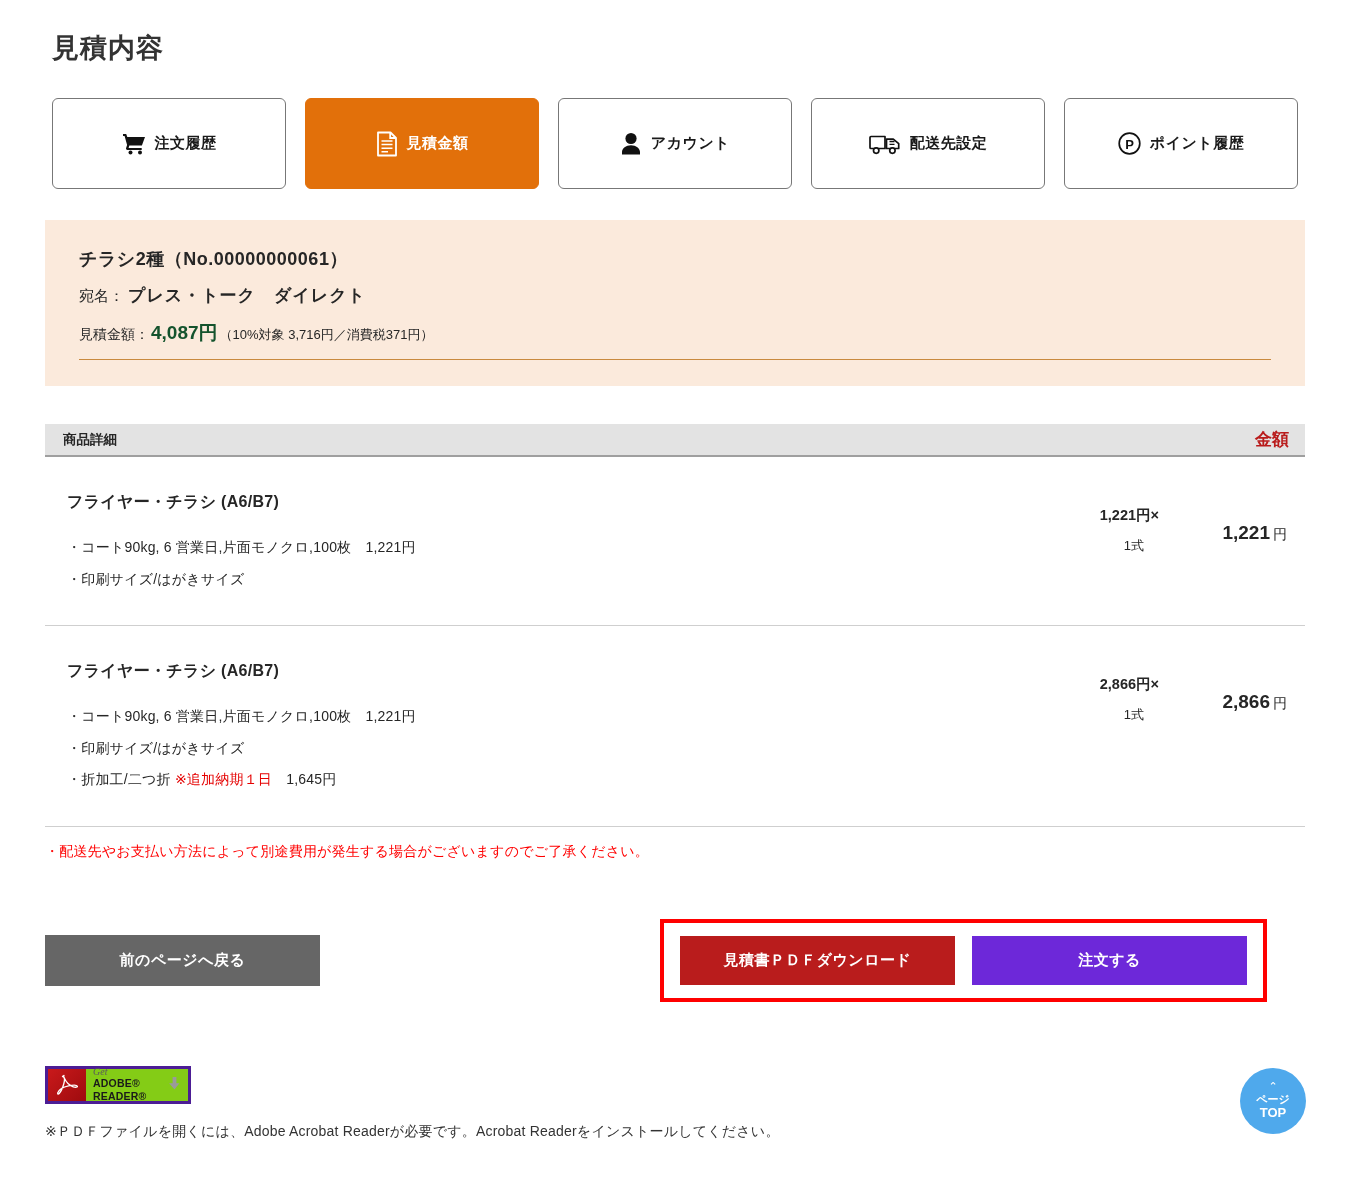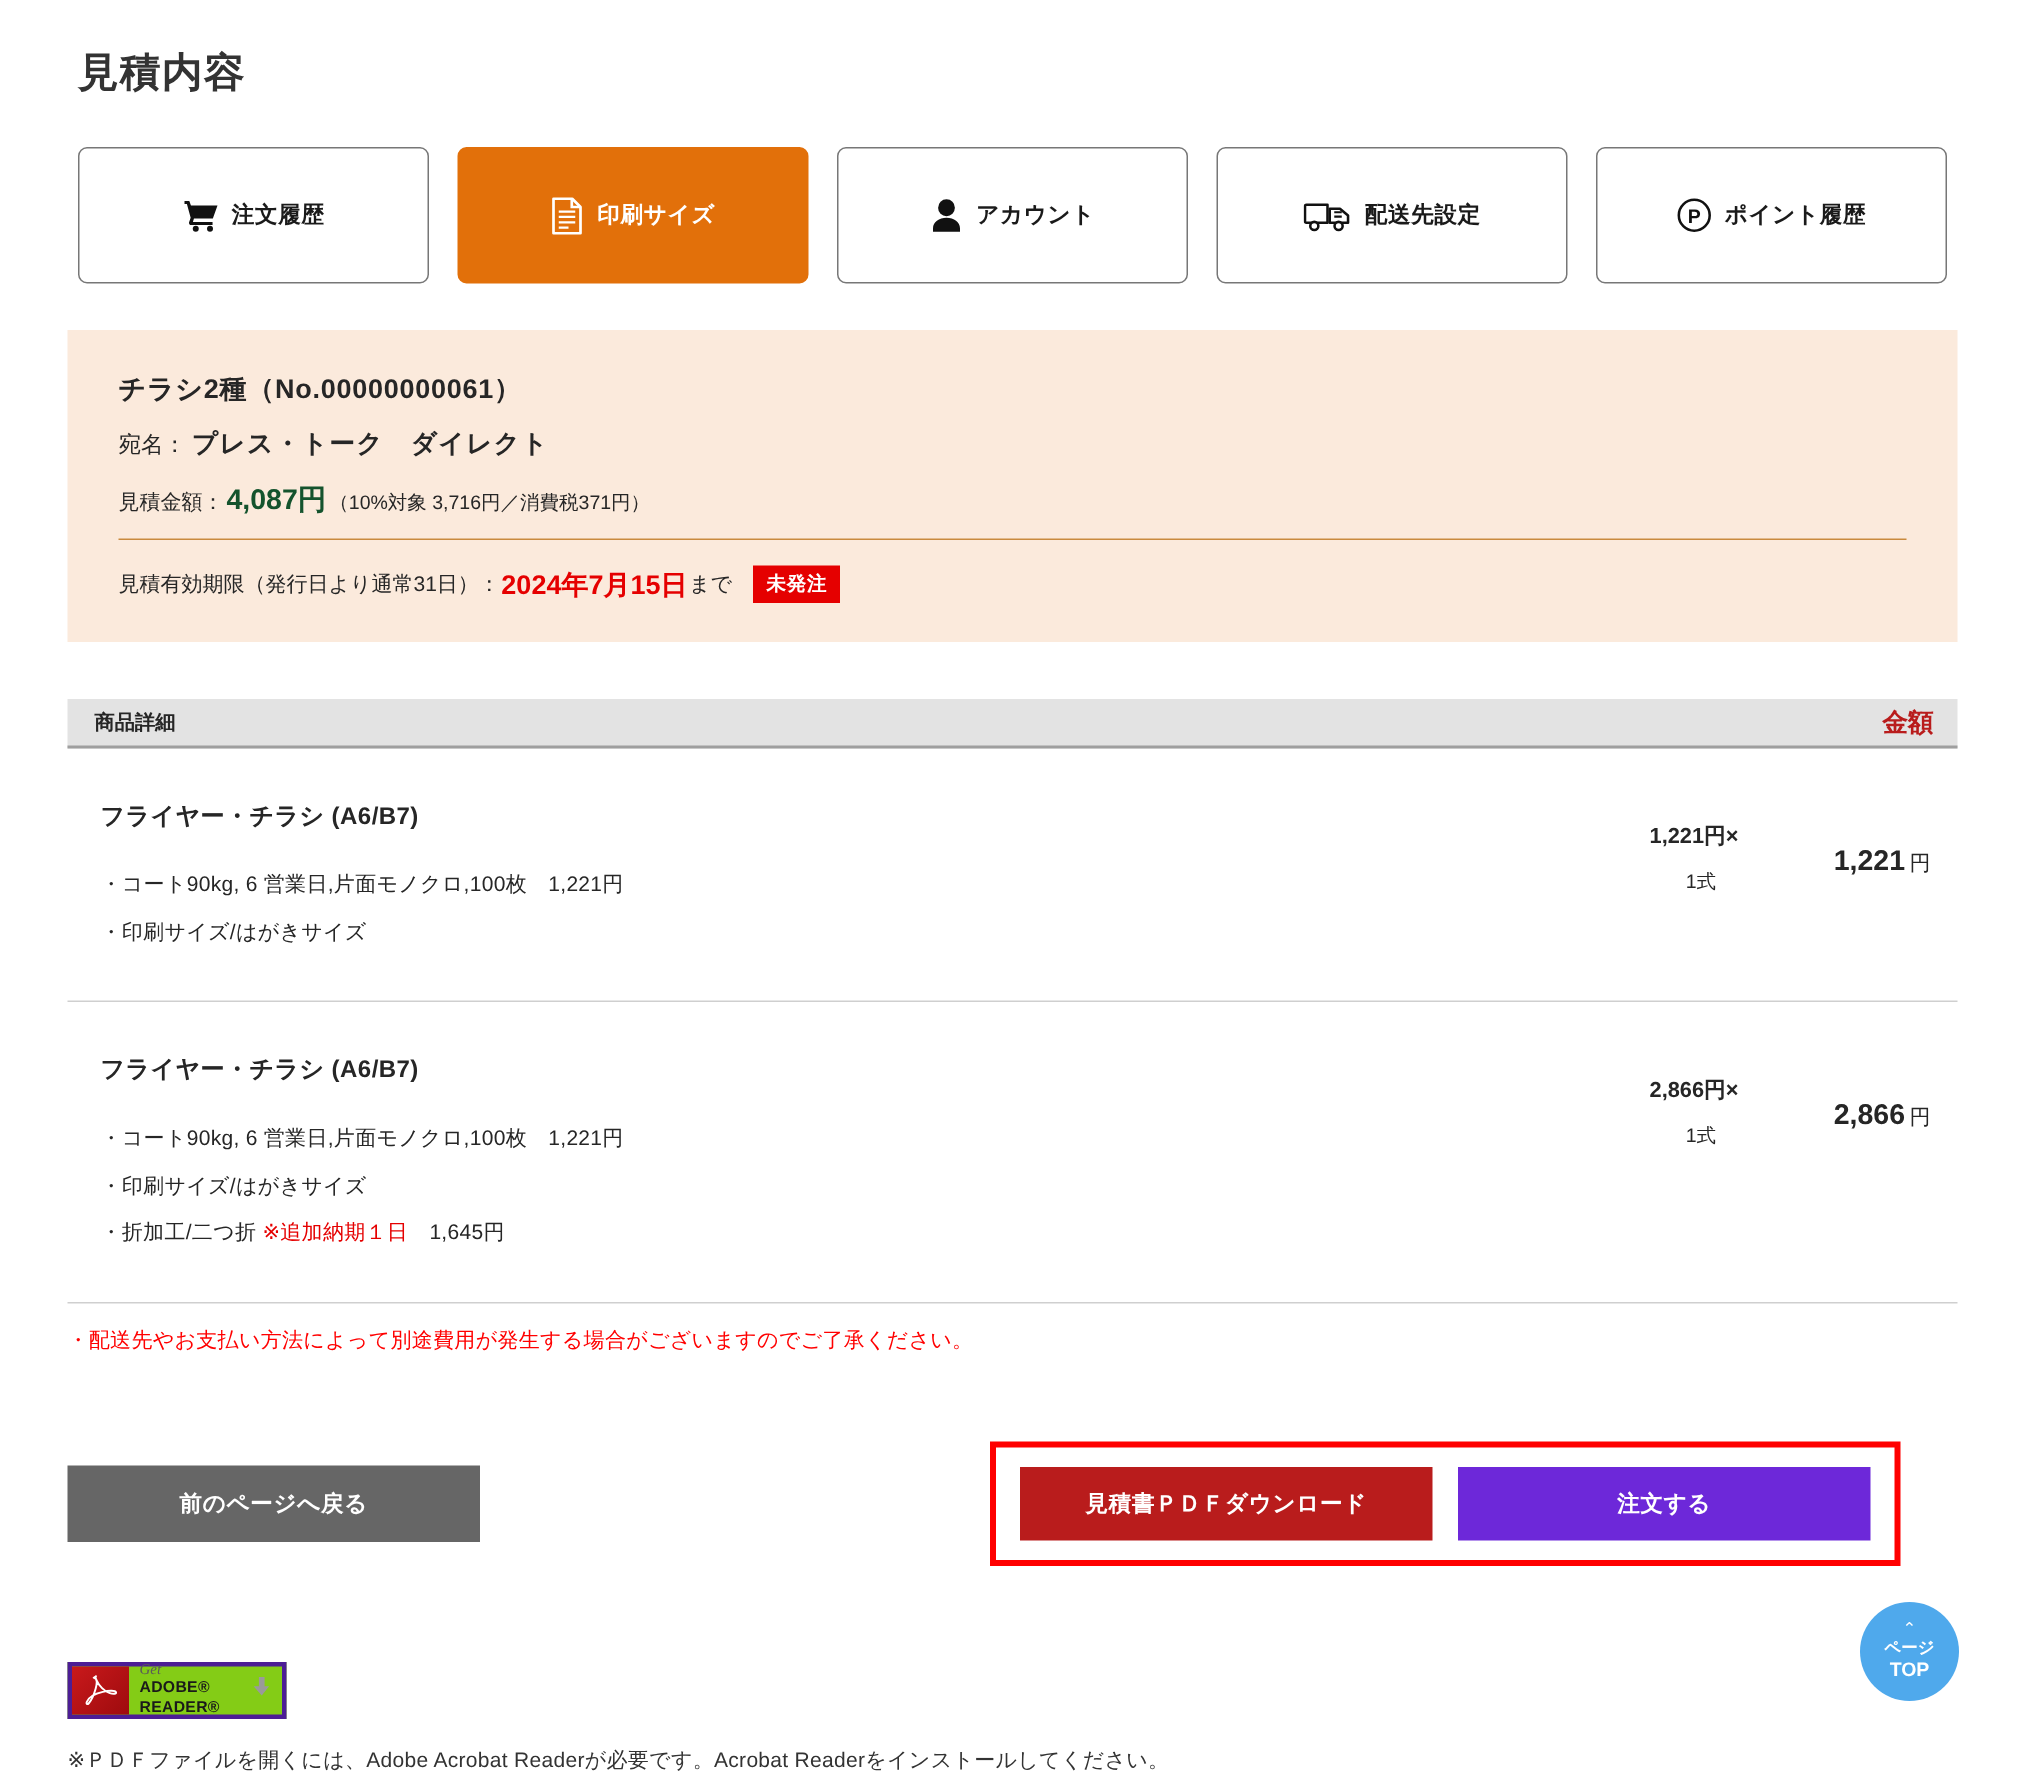--- a/index.html
+++ b/index.html
@@ -318,21 +318,21 @@
     </div>
 
     <div class="tab active">
       <span class="tab-icon">
         <svg width="22" height="26" viewBox="0 0 22 26" fill="none" stroke="#fff" stroke-width="1.8">
           <path d="M2 1.5h12.5L20 7v17.5H2z" stroke-linejoin="round"></path>
           <path d="M14.2 1.8V7H19.6"></path>
           <path d="M5.5 10h11M5.5 13.6h11M5.5 17.2h11M5.5 20.8h6.5" stroke-width="1.5"></path>
         </svg>
       </span>
-      <span class="tab-label">印刷サイズ</span>
+      <span class="tab-label">見積金額</span>
     </div>
 
     <div class="tab">
       <span class="tab-icon">
         <svg width="22" height="23" viewBox="0 0 22 23" fill="#111">
           <circle cx="11" cy="6.5" r="5.6"></circle>
           <path d="M11 13.2c5 0 9 3.1 9 6.9v2.4H2v-2.4c0-3.8 4-6.9 9-6.9z"></path>
         </svg>
       </span>
       <span class="tab-label">アカウント</span>
@@ -372,26 +372,20 @@
     </div>
 
     <div class="summary-row">
       <span class="amount-label">見積金額：</span>
       <span class="amount-value">4,087円</span>
       <span class="amount-break">（10%対象 3,716円／消費税371円）</span>
     </div>
 
     <hr class="summary-divider">
 
-    <div class="validity">
-      <span>見積有効期限（発行日より通常31日）：</span>
-      <span class="validity-date">2024年7月15日</span>
-      <span>まで</span>
-      <span class="status-badge">未発注</span>
-    </div>
   </section>
 
   <div class="table-head">
     <span class="th-detail">商品詳細</span>
     <span class="th-amount">金額</span>
   </div>
 
   <div class="rows">
 
     <div class="prow">

